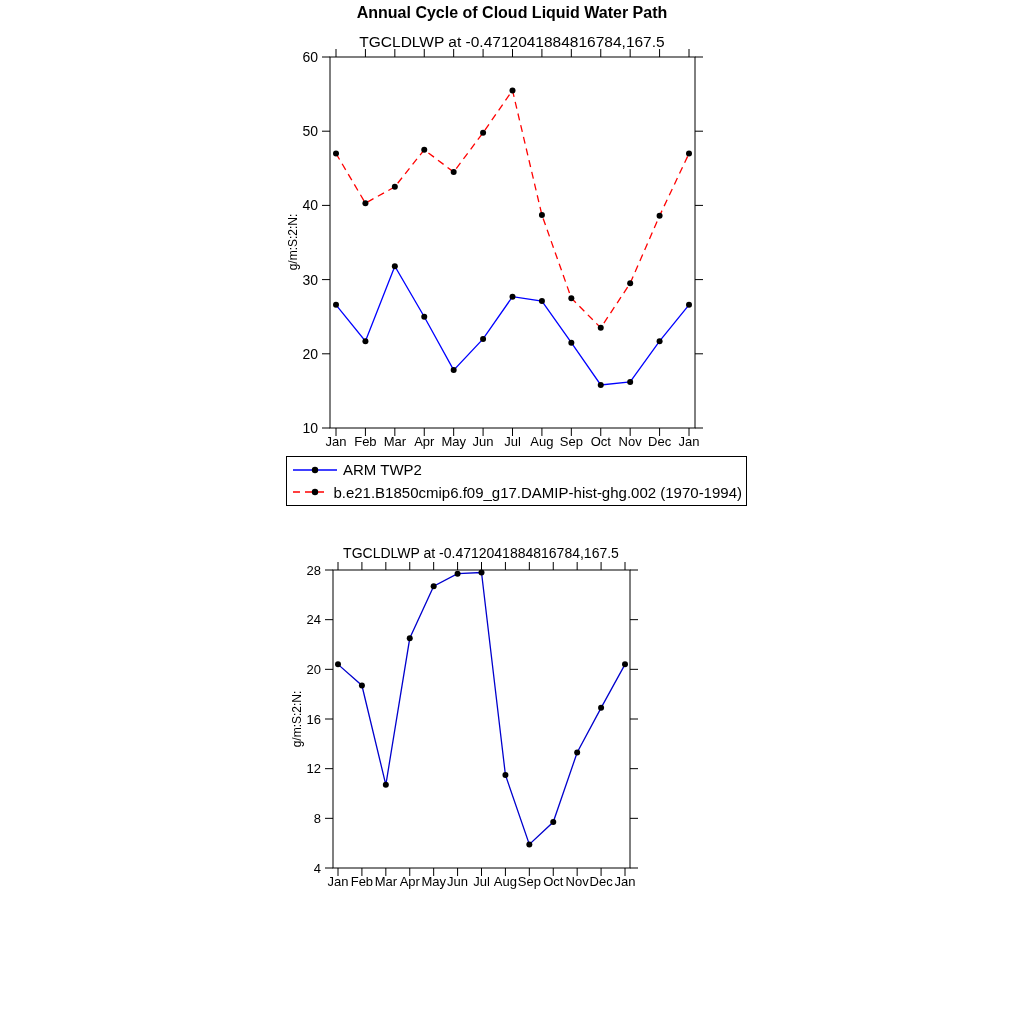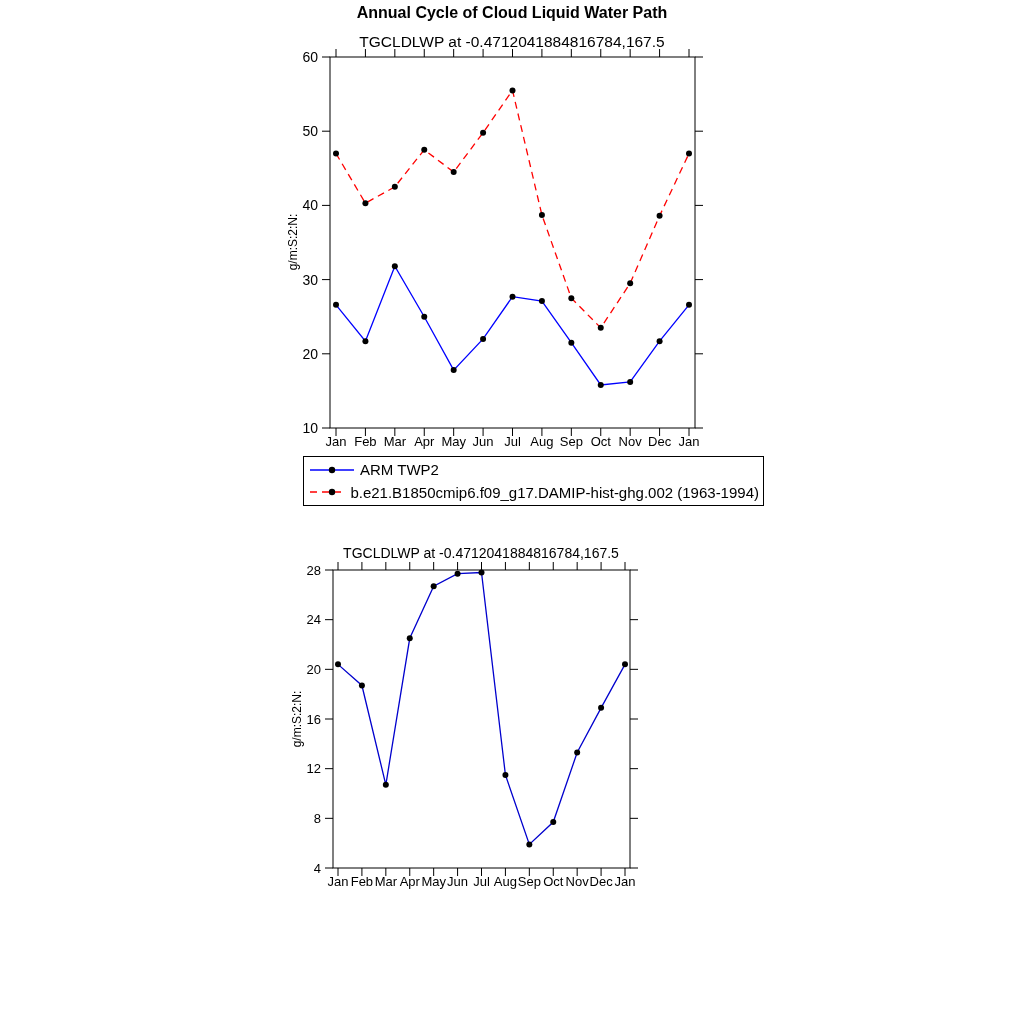--- a/index.html
+++ b/index.html
@@ -15,21 +15,21 @@
   .s1{left:481px;top:545px;transform:translateX(-50%);font-size:14px;}
   .ylab{font-size:12px;}
   .y0{left:293px;top:242px;transform:translate(-50%,-50%) rotate(-90deg);}
   .y1{left:297px;top:719px;transform:translate(-50%,-50%) rotate(-90deg);}
   #plot-svg{position:absolute;left:0;top:0;}
   svg text{font-family:"Liberation Sans",sans-serif;fill:#000;}
   .legend{
     position:absolute;left:286px;top:456px;width:461px;height:50px;
     border:1px solid #000;box-sizing:border-box;
     display:flex;flex-direction:column;justify-content:center;
-    padding:2px 4px;gap:1px;background:#fff;margin-left:17px;
+    padding:2px 4px;gap:1px;background:#fff;
   }
   .legend-entry{display:flex;align-items:center;height:22px;}
   .legend-label{font-size:15px;margin-left:4px;white-space:nowrap;}
 </style>
 </head>
 <body>
 
 <div class="canvas">
 
   <div class="abs title t0">Annual Cycle of Cloud Liquid Water Path</div>
@@ -213,17 +213,17 @@
         <line class="ll" x1="2" y1="8" x2="46" y2="8" stroke="#0000ff" stroke-width="1.3"></line>
         <circle class="lc" cx="24" cy="8" r="3.2" fill="#000000"></circle>
       </svg>
       <span class="legend-label">ARM TWP2</span>
     </div>
     <div class="legend-entry">
       <svg class="legend-line" width="48" height="16">
         <line class="ll" x1="2" y1="8" x2="46" y2="8" stroke="#ff0000" stroke-width="1.3" stroke-dasharray="7,5"></line>
         <circle class="lc" cx="24" cy="8" r="3.2" fill="#000000"></circle>
       </svg>
-      <span class="legend-label">b.e21.B1850cmip6.f09_g17.DAMIP-hist-ghg.002 (1963-1994)</span>
+      <span class="legend-label">b.e21.B1850cmip6.f09_g17.DAMIP-hist-ghg.002 (1970-1994)</span>
     </div>
   </div>
 
 </div>
 
 </body></html>

